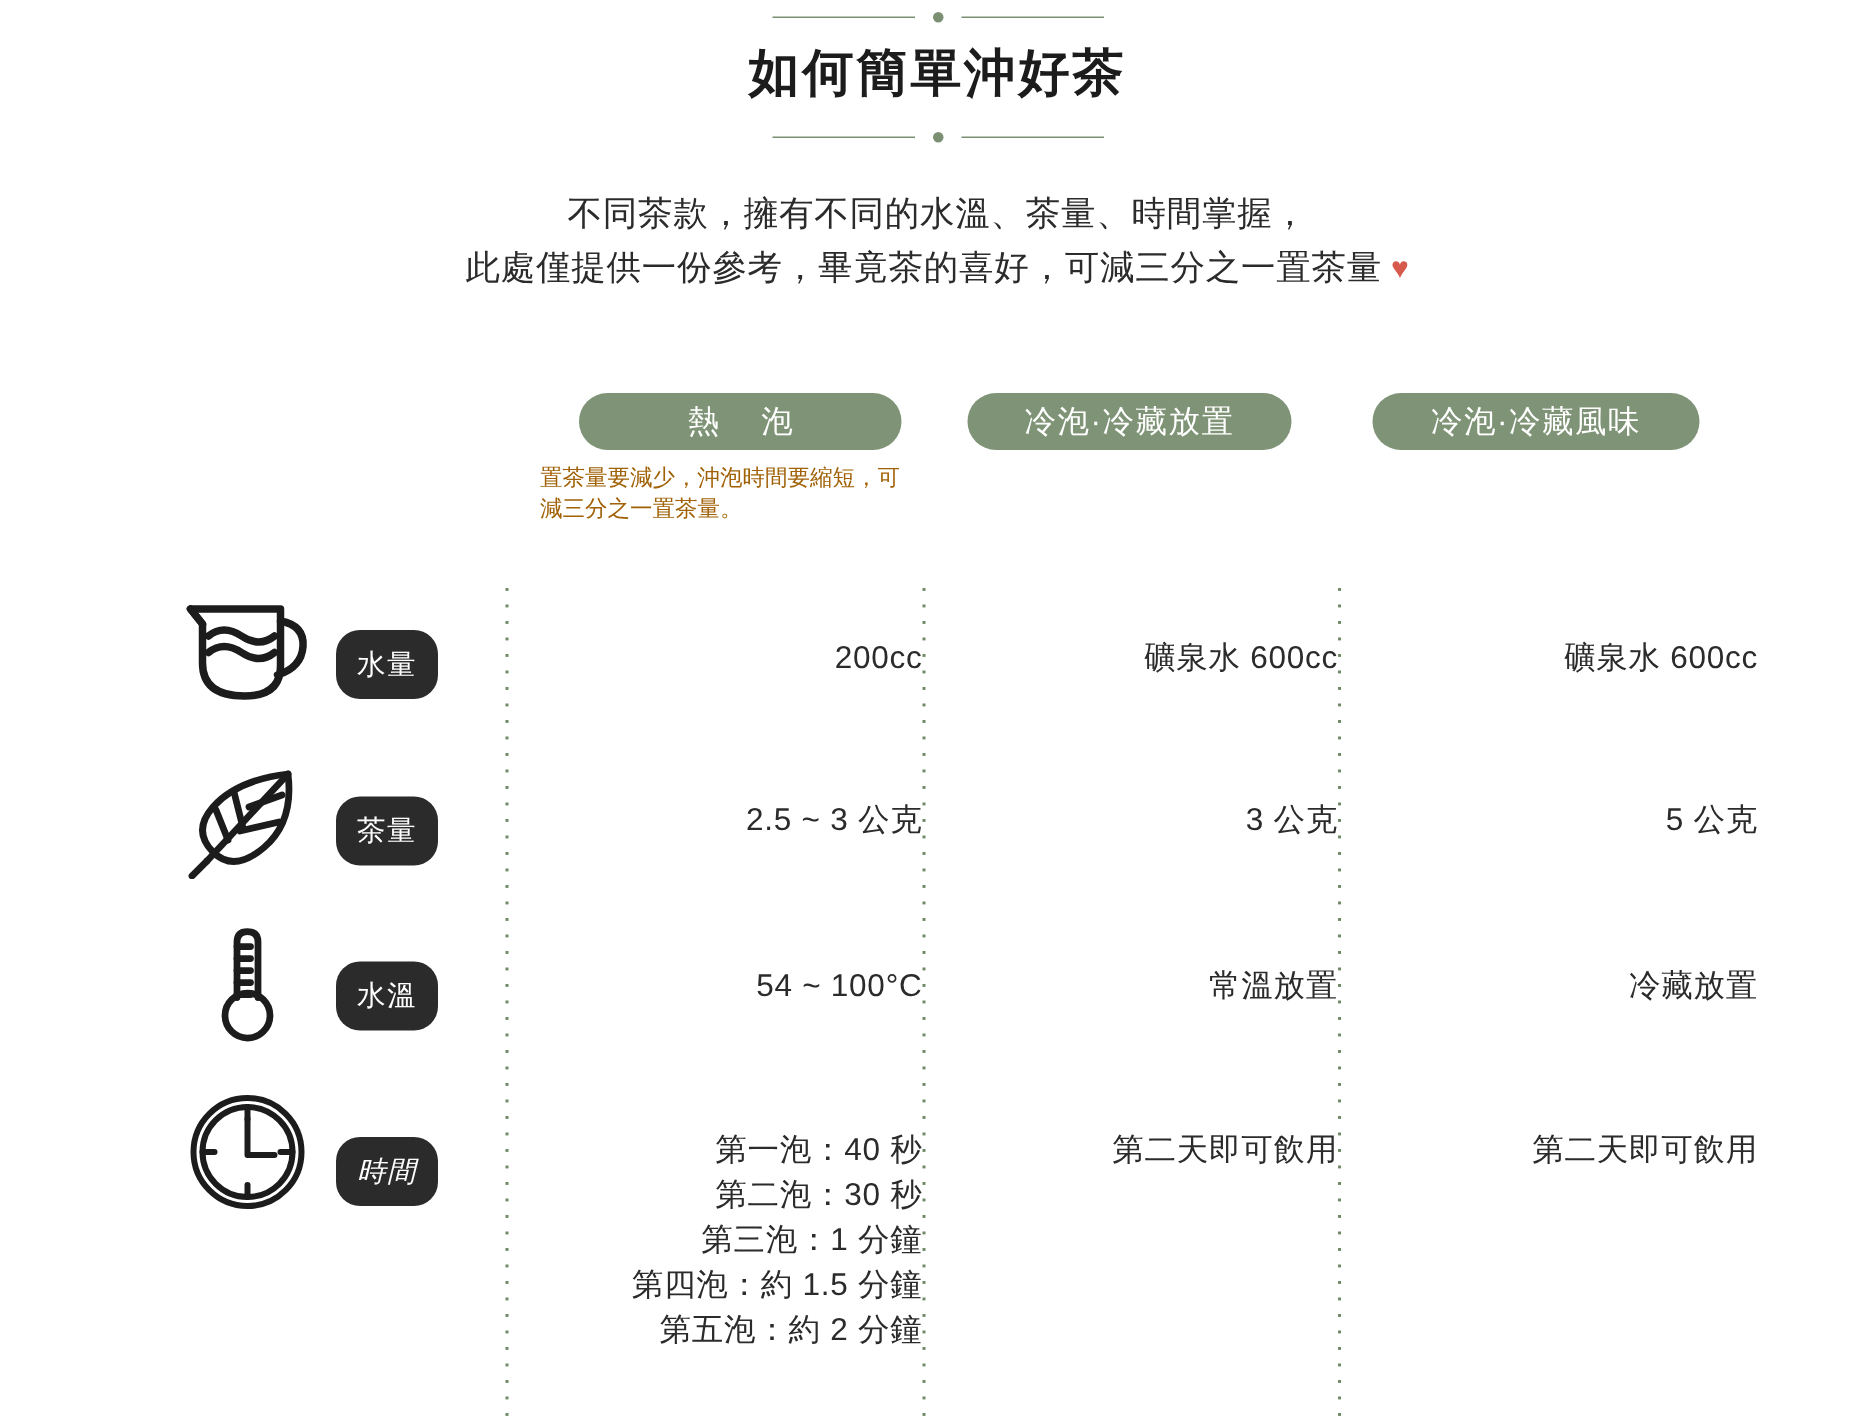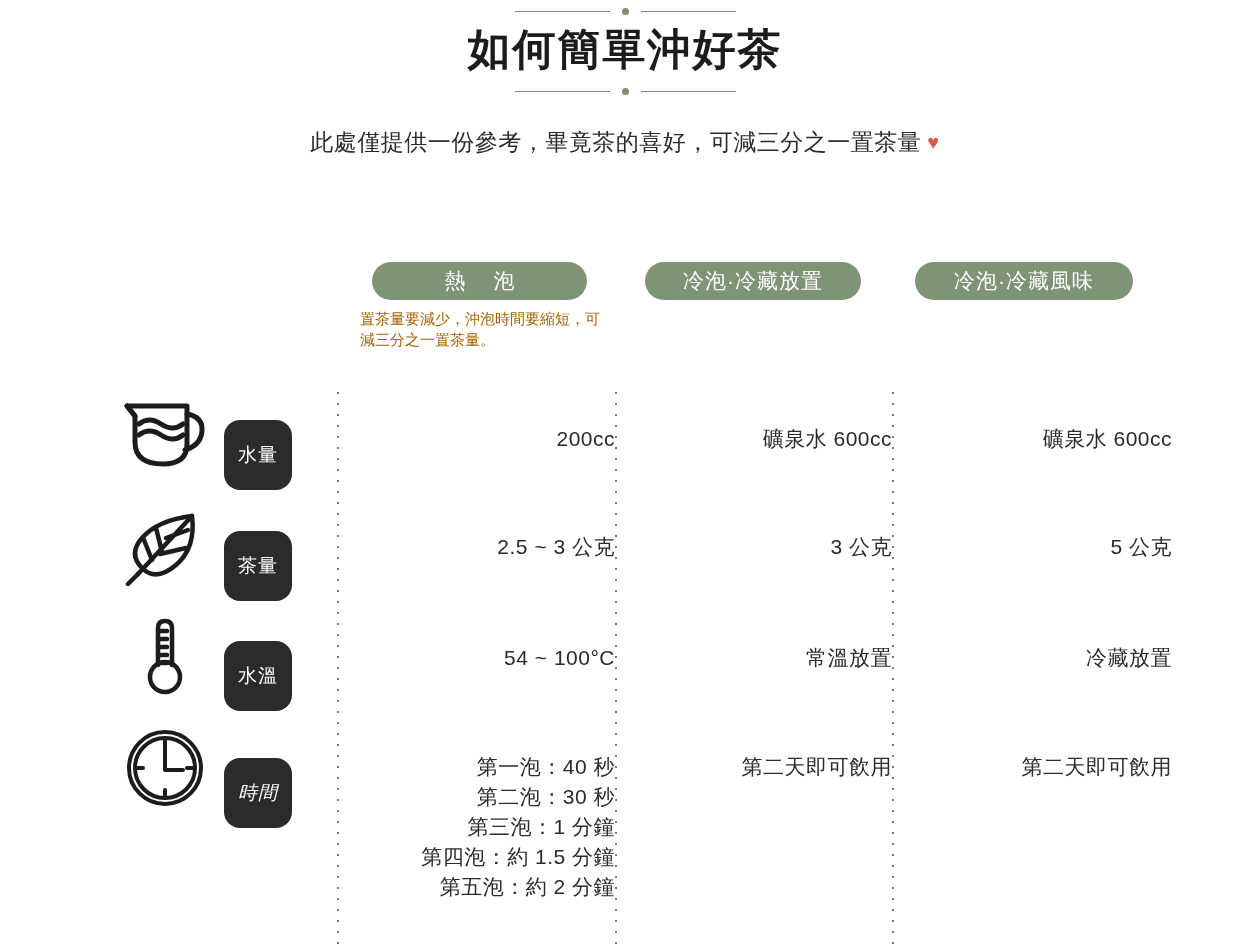--- a/index.html
+++ b/index.html
@@ -43,21 +43,21 @@
   #divider-top { top: 8px; }
   #divider-bottom { top: 88px; }
 
   
   .page-title {
     position: absolute;
     top: 20px;
     left: 0;
     width: 1250px;
     text-align: center;
-    font-size: 43px;
+    font-size: 34px;
     font-weight: bold;
     letter-spacing: 2px;
     color: #1c1c1c;
     line-height: 58px;
   }
 
   
   .subtitle {
     position: absolute;
     top: 124px;
@@ -84,21 +84,21 @@
     background: #7f9476;
     color: #ffffff;
     font-size: 21px;
     display: flex;
     align-items: center;
     justify-content: center;
     letter-spacing: 1px;
     box-sizing: border-box;
     top: 262px;
   }
-  #col-header-hot   { left: 372px; width: 215px; letter-spacing: 28px; text-indent: 28px; }
+  #col-header-hot   { left: 386px; width: 215px; letter-spacing: 28px; text-indent: 28px; }
   #col-header-cold-room { left: 645px; width: 216px; }
   #col-header-cold-fridge { left: 915px; width: 218px; }
 
   
   .col-note {
     position: absolute;
     top: 308px;
     left: 360px;
     width: 250px;
     font-size: 15px;
@@ -127,21 +127,21 @@
     width: 110px;
     height: 80px;
     display: flex;
     align-items: center;
     justify-content: center;
   }
   .row-label {
     position: absolute;
     left: 224px;
     height: 38px;
-    padding: 16px 14px;
+    padding: 4px 14px;
     border-radius: 16px;
     background: #2b2b2b;
     color: #ffffff;
     font-size: 19px;
     display: flex;
     align-items: center;
     justify-content: center;
     letter-spacing: 1px;
   }
   .cell {
@@ -185,20 +185,21 @@
 
 <div class="page-title">如何簡單沖好茶</div>
 
 <div class="divider" id="divider-bottom">
   <span class="rule"></span>
   <span class="dot"></span>
   <span class="rule"></span>
 </div>
 
 <div class="subtitle">
+  <div>不同茶款，擁有不同的水溫、茶量、時間掌握，</div>
   <div>
     <span>此處僅提供一份參考，畢竟茶的喜好，可減三分之一置茶量</span><span class="heart">♥</span>
   </div>
 </div>
 
 <div class="col-header" id="col-header-hot">熱泡</div>
 <div class="col-header" id="col-header-cold-room">冷泡·冷藏放置</div>
 <div class="col-header" id="col-header-cold-fridge">冷泡·冷藏風味</div>
 
 <div class="col-note">置茶量要減少，沖泡時間要縮短，可減三分之一置茶量。</div>

